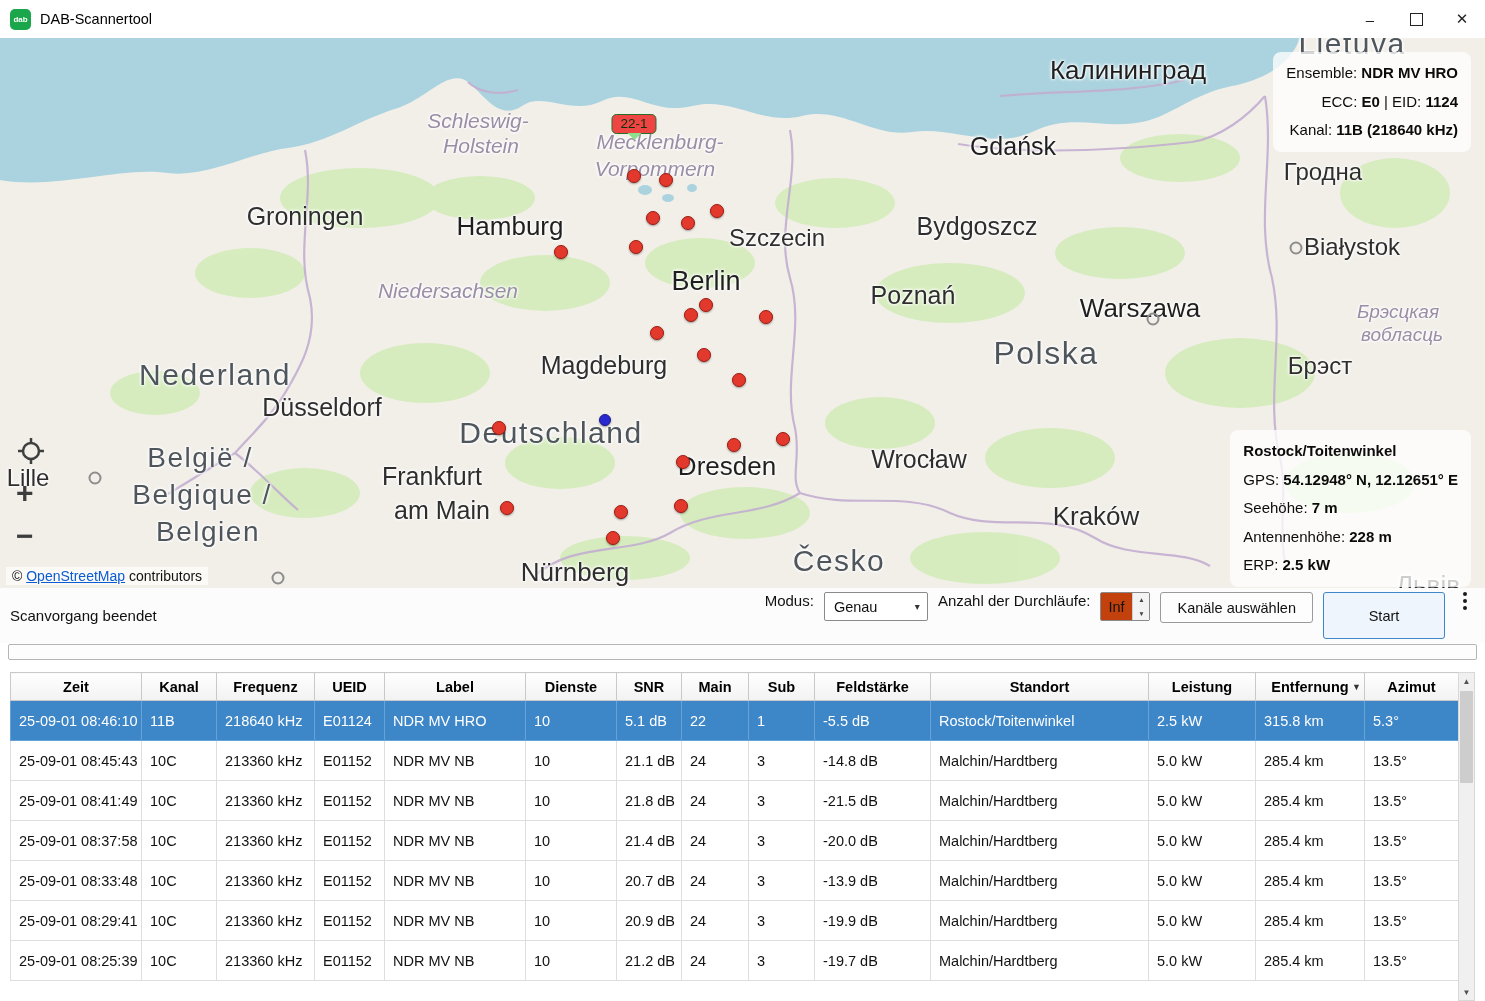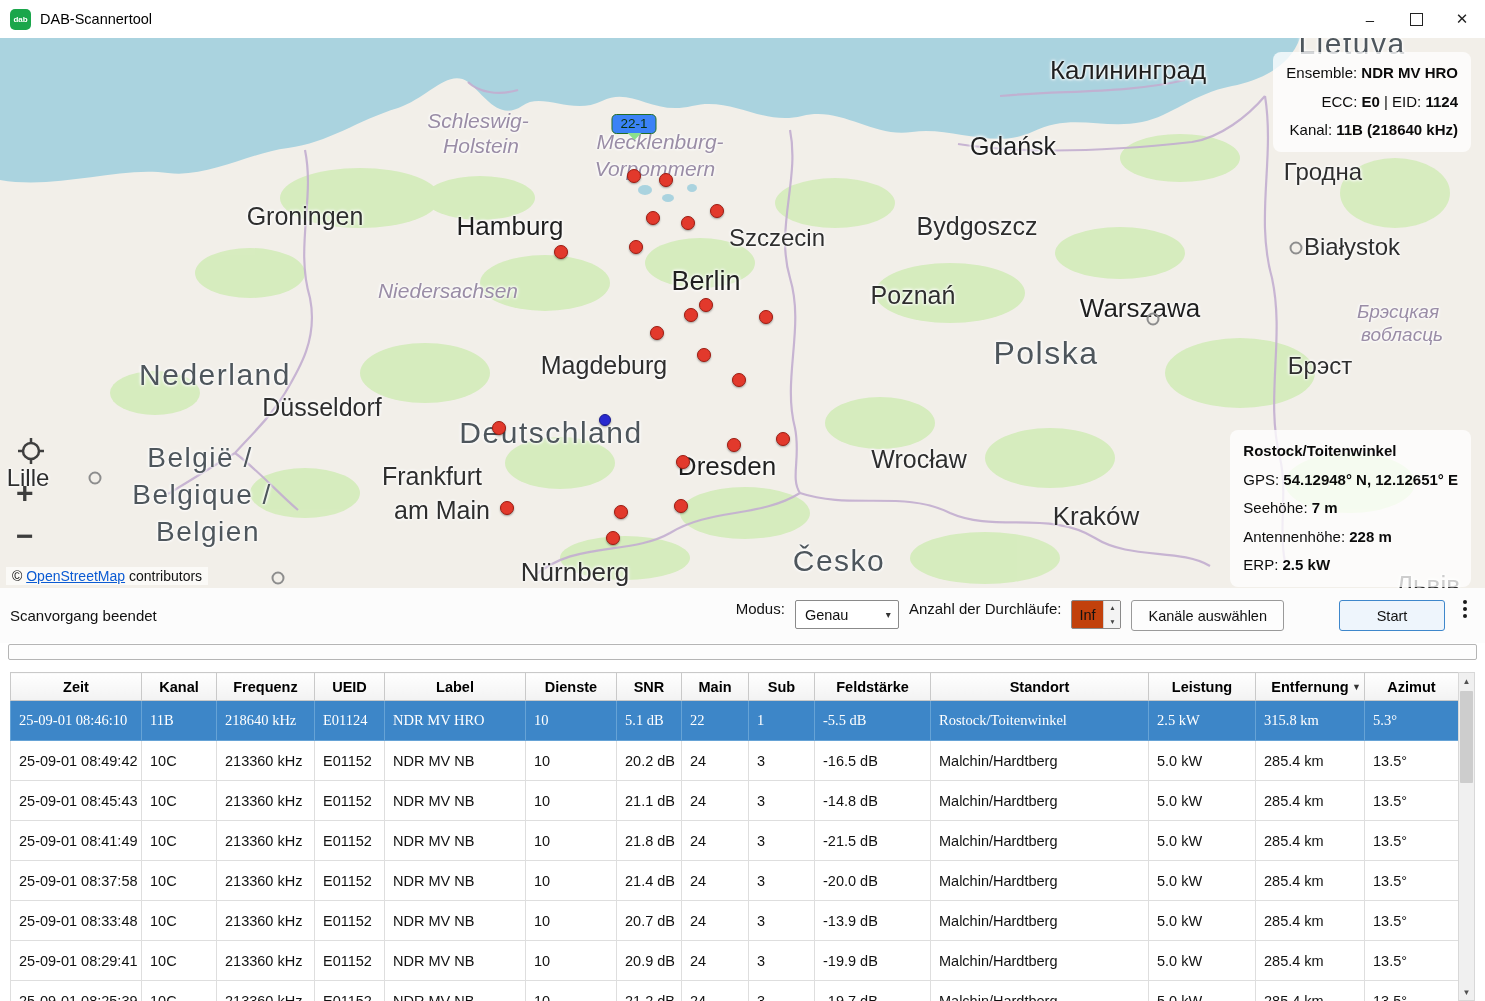--- a/index.html
+++ b/index.html
@@ -21,21 +21,21 @@
   .map-label{position:absolute;transform:translate(-50%,-50%);white-space:nowrap;pointer-events:none;
     text-shadow:0 0 3px #fff,0 0 3px #fff,0 0 4px #fff;}
   .cls-city{color:#2e2e2e;}
   .cls-city-lg{color:#1f1f1f;}
   .cls-region{color:#9a8da6;font-style:italic;}
   .cls-country{color:#4e565c;letter-spacing:1.5px;}
   .dot{position:absolute;border-radius:50%;transform:translate(-50%,-50%);box-shadow:0 1px 2px rgba(0,0,0,.35);}
   .dot-red{width:12px;height:12px;background:#e2392c;border:1px solid #9e1c12;}
   .dot-blue{width:10px;height:10px;background:#2929cf;border:1px solid #1b1b8f;}
   .town-ring{position:absolute;width:9px;height:9px;border:2px solid #8d8d8d;border-radius:50%;transform:translate(-50%,-50%);}
-  .map-marker{position:absolute;left:634px;top:76px;transform:translate(-50%,0);background:#3b82f6;border:1px solid #256e25;
+  .map-marker{position:absolute;left:634px;top:76px;transform:translate(-50%,0);background:#ef4444;border:1px solid #256e25;
     border-radius:5px;padding:1px 8px 2px;font-size:13.5px;color:#08320a;z-index:5;}
   .map-marker:after{content:"";position:absolute;left:50%;bottom:-7px;transform:translateX(-50%);
     border:7px solid transparent;border-top-color:#8ce08c;border-bottom:0;}
   .map-infobox{position:absolute;background:rgba(255,255,255,.76);border-radius:8px;padding:7px 13px;
     font-size:15px;line-height:1.9;color:#0b0b0b;z-index:10;}
   .box-ensemble{top:14px;right:14px;text-align:right;}
   .box-site{top:392px;right:14px;text-align:left;}
   .map-ctrl{position:absolute;left:16px;color:#3d3d3d;z-index:8;}
   .zoom-glyph{font-size:30px;font-weight:bold;line-height:1;}
   .attribution{position:absolute;left:6px;bottom:3px;font-size:14px;background:rgba(255,255,255,.65);
@@ -49,35 +49,35 @@
   .ctl-label{font-size:15px;color:#111;}
   .dd{width:86px;height:27px;border:1px solid #8a8a8a;border-radius:2px;background:#fff;display:flex;
     align-items:center;justify-content:space-between;padding:0 7px 0 9px;font-size:14.5px;color:#111;}
   .dd .arrow{font-size:10px;color:#333;}
   .spinner{width:48px;height:27px;border:1px solid #8a8a8a;border-radius:2px;background:#c2410c;display:flex;font-size:14.5px;}
   .spin-val{flex:1;display:flex;align-items:center;padding-left:7px;color:#111;}
   .spin-btns{width:16px;border-left:1px solid #cfcfcf;display:flex;flex-direction:column;}
   .spin-btns span{flex:1;font-size:6.5px;display:flex;align-items:center;justify-content:center;color:#444;background:#f3f3f3;}
   .btn{height:29px;border:1px solid #9a9a9a;border-radius:3px;background:#fdfdfd;font-size:14.5px;
     display:flex;align-items:center;justify-content:center;padding:0 16px;color:#111;}
-  .btn-start{width:104px;border:1.5px solid #3e87cb;background:#eef5fc;padding:0;margin-left:45px;}
+  .btn-start{width:104px;border:1.5px solid #3e87cb;background:#eef5fc;padding:8px;}
   .menu-dots{display:flex;flex-direction:column;gap:3px;padding:0 6px;margin-left:2px;}
   .menu-dots i{width:4px;height:4px;border-radius:50%;background:#1a1a1a;}
 
   
   .progressbar{position:absolute;top:644px;left:8px;right:8px;height:14px;border:1px solid #b5b5b5;border-radius:2px;background:#fdfdfd;}
 
   
   .tablewrap{position:absolute;top:672px;left:10px;right:10px;bottom:0;overflow:hidden;}
   table{border-collapse:collapse;table-layout:fixed;width:1448px;}
   th{height:27px;background:linear-gradient(#ffffff,#f2f2f2);border:1px solid #c9c9c9;font-size:14.5px;font-weight:bold;
     text-align:center;position:relative;padding:0 4px;color:#000;white-space:nowrap;overflow:hidden;}
   th .sort{position:absolute;right:3px;top:9px;font-size:9px;color:#333;}
   td{height:39px;border:1px solid #dedede;font-size:14.5px;padding:0 8px;color:#121212;white-space:nowrap;overflow:hidden;background:#fff;}
-  tr.selected td{background:#3d86c8;color:#fff;border-color:#66a3d6;font-family:Liberation Serif, serif;}
+  tr.selected td{background:#3d86c8;color:#fff;border-color:#66a3d6;}
   .vscroll{position:absolute;top:0;right:0;bottom:0;width:17px;background:#f0f0f0;border:1px solid #d8d8d8;box-sizing:border-box;}
   .vs-btn{height:16px;display:flex;align-items:center;justify-content:center;font-size:8px;color:#505050;}
   .vs-down{position:absolute;bottom:0;left:0;right:0;}
   .vs-thumb{position:absolute;left:1px;right:1px;top:18px;height:92px;background:#cdcdcd;border-radius:1px;}
 </style>
 </head>
 <body>
 
 <div class="titlebar">
   <div class="app-icon">dab</div>
@@ -316,36 +316,20 @@
           <td>5.1 dB</td>
           <td>22</td>
           <td>1</td>
           <td>-5.5 dB</td>
           <td>Rostock/Toitenwinkel</td>
           <td>2.5 kW</td>
           <td>315.8 km</td>
           <td>5.3°</td>
         </tr>
         <tr>
-          <td>25-09-01 08:49:42</td>
-          <td>10C</td>
-          <td>213360 kHz</td>
-          <td>E01152</td>
-          <td>NDR MV NB</td>
-          <td>10</td>
-          <td>20.2 dB</td>
-          <td>24</td>
-          <td>3</td>
-          <td>-16.5 dB</td>
-          <td>Malchin/Hardtberg</td>
-          <td>5.0 kW</td>
-          <td>285.4 km</td>
-          <td>13.5°</td>
-        </tr>
-        <tr>
           <td>25-09-01 08:45:43</td>
           <td>10C</td>
           <td>213360 kHz</td>
           <td>E01152</td>
           <td>NDR MV NB</td>
           <td>10</td>
           <td>21.1 dB</td>
           <td>24</td>
           <td>3</td>
           <td>-14.8 dB</td>

